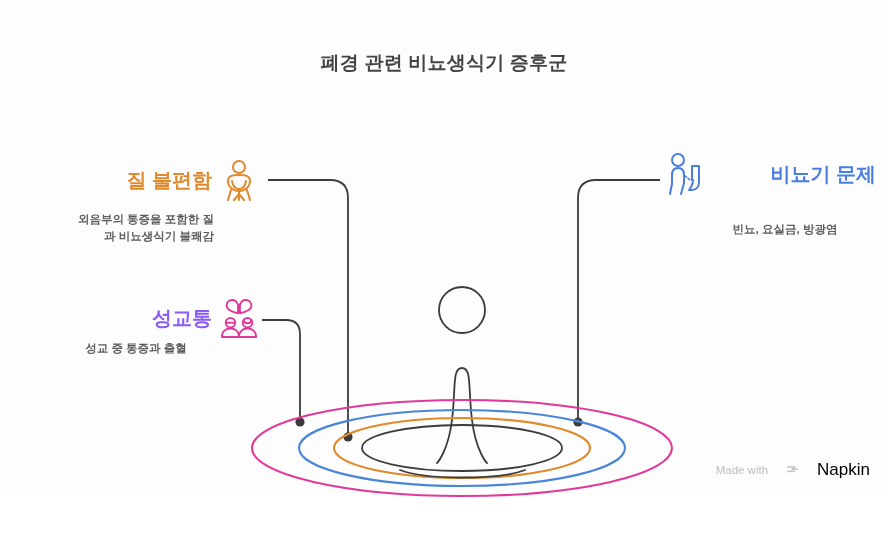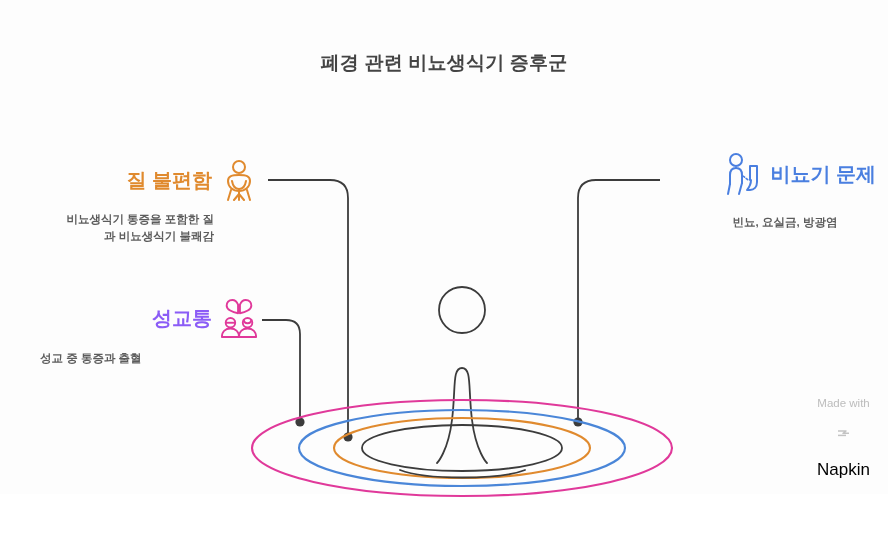--- a/index.html
+++ b/index.html
@@ -35,21 +35,21 @@
   }
 
   
   .label-block { position: absolute; }
 
   .label-row {
     display: flex;
     align-items: center;
     gap: 8px;
   }
-  .label-row.right-side { justify-content: flex-end; }
+  .label-row.right-side { justify-content: space-between; }
   .label-row.left-side { justify-content: flex-end; }
 
   .label-title {
     font-size: 20px;
     font-weight: bold;
     white-space: nowrap;
   }
   .label-desc {
     font-size: 11.5px;
     color: #5c5c5c;
@@ -62,34 +62,33 @@
     display: flex; align-items: center; justify-content: center;
     flex: 0 0 auto;
   }
 
   
   #block-vaginal { left: 18px; top: 158px; width: 240px; }
   #block-vaginal .label-desc { text-align: right; margin-top: 9px; padding-right: 44px; }
 
   
   #block-dyspareunia { left: 40px; top: 296px; width: 218px; }
-  #block-dyspareunia .label-desc { text-align: left; margin-top: 10px; padding-right: 26px; }
+  #block-dyspareunia .label-desc { text-align: center; padding-right: 26px; }
 
   
   #block-urinary { left: 666px; top: 152px; width: 210px; }
-  #block-urinary .label-desc { text-align: center; margin-top: 18px; padding-left: 28px; }
+  #block-urinary .label-desc { text-align: center; margin-top: 25px; padding-left: 28px; }
 
   
   .footer {
     position: absolute;
     right: 18px; bottom: 14px;
     display: flex; align-items: center; gap: 18px;
     font-size: 11.5px;
     color: #bcbcbc;
-    flex-direction: column;
   }
   .footer .brand { font-size: 17px; color: #000000; }
   .nap-glyph { display: block; }
 </style>
 </head>
 <body>
 
 <div id="canvas">
 
   <div class="title">폐경 관련 비뇨생식기 증후군</div>
@@ -126,21 +125,21 @@
           <circle cx="17" cy="8" r="6" fill="none" stroke="#E08A2E" stroke-width="2"></circle>
           <path d="M6 22 C6 17 10 16 17 16 C24 16 28 17 28 22 C28 28 23 32 17 32 C11 32 6 28 6 22 Z" fill="none" stroke="#E08A2E" stroke-width="2"></path>
           <path d="M10 22 C11 28 14 30 17 30 C20 30 23 28 24 22" fill="none" stroke="#E08A2E" stroke-width="2" stroke-linecap="round"></path>
           <path d="M17 30 L17 41" stroke="#E08A2E" stroke-width="2" stroke-linecap="round"></path>
           <path d="M9 31 L6 41 M25 31 L28 41" stroke="#E08A2E" stroke-width="2" stroke-linecap="round" fill="none"></path>
           <path d="M17 35 L12 41 M17 35 L22 41" stroke="#E08A2E" stroke-width="2" stroke-linecap="round" fill="none"></path>
         </svg>
       </span>
     </div>
     <div class="label-desc">
-      <div>비뇨생식기 통증을 포함한 질</div>
+      <div>외음부의 통증을 포함한 질</div>
       <div>과 비뇨생식기 불쾌감</div>
     </div>
   </div>
 
   <div class="label-block" id="block-dyspareunia">
     <div class="label-row left-side">
       <span class="label-title" style="color:#8b5cf6">성교통</span>
       <span class="icon-box">
         <svg width="40" height="42" viewBox="0 0 40 42">
 

